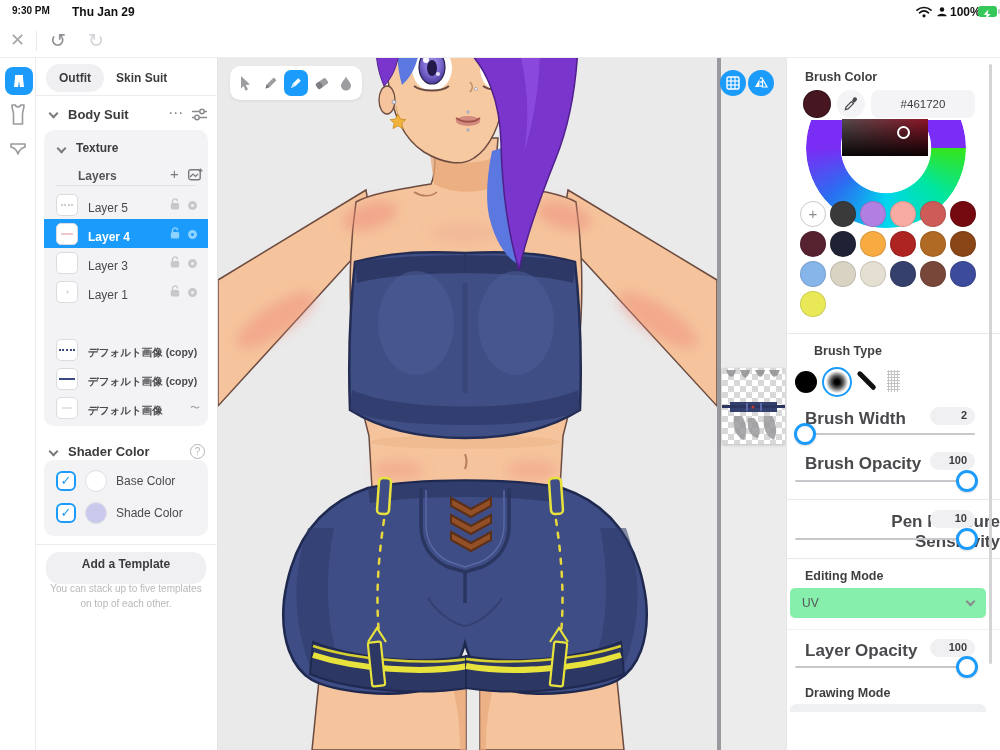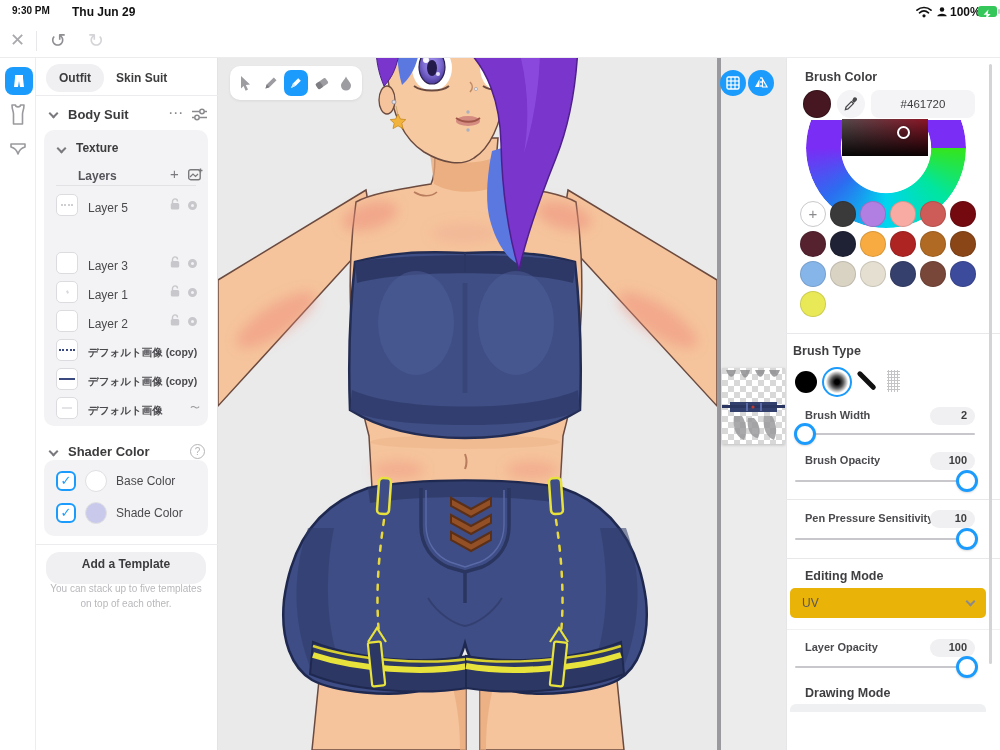--- a/index.html
+++ b/index.html
@@ -45,29 +45,29 @@
   .ctoolbar { left:230px; top:66px; width:132px; height:34px; background:#fff; border-radius:10px; box-shadow:0 1px 3px rgba(0,0,0,.08); display:flex; align-items:center; padding:0 4px; gap:2px; }
   .tool { width:24px; height:26px; display:flex; align-items:center; justify-content:center; border-radius:7px; }
   .tool.sel { background:#1b9bfc; }
   .bluebtn { width:26px; height:26px; border-radius:50%; background:#1b9bfc; display:flex; align-items:center; justify-content:center; }
   .vdivider { left:717px; top:58px; width:4px; height:692px; background:#9a9a9e; }
   .strip { left:721px; top:58px; width:65px; height:692px; background:#ececec; }
 
   
   .rpanel { left:786px; top:58px; width:214px; height:692px; background:#fff; border-left:1px solid #e6e6e8; }
   .sec-label { font-size:12.5px; font-weight:700; color:#3f3f42; }
-  .sl-label { font-size:11px; font-weight:700; color:#4a4a4e;text-align:right; }
+  .sl-label { font-size:17px; font-weight:700; color:#4a4a4e;text-align:right; }
   .chip { width:45px; height:18px; background:#f0f0f2; border-radius:9px; font-size:11px; font-weight:700; color:#3c3c3e; text-align:right; padding:2px 8px 0 0; }
   .track { height:2px; background:#c8c8cc; border-radius:1px; }
   .thumb { width:22px; height:22px; border-radius:50%; background:#fff; border:3px solid #1b9bfc; box-shadow:0 1px 2px rgba(0,0,0,.15); }
   .hr { height:1px; background:#e8e8ea; }
   .palette { display:flex; flex-wrap:wrap; gap:4px; width:184px; }
   .pswatch { width:26px; height:26px; border-radius:50%; border:1px solid rgba(0,0,0,.12); }
   .pswatch.add { background:#fff; border:1px solid #c9c9cd; color:#8a8a8e; font-size:15px; text-align:center; line-height:24px; font-weight:400; }
-  .ddown { background:#eab308; border-radius:5px; display:flex; align-items:center; padding:0 12px; justify-content:space-between; }
+  .ddown { background:#86efac; border-radius:5px; display:flex; align-items:center; padding:0 12px; justify-content:space-between; }
   .ddtext { font-size:12px; color:#55555a; }
   .scrollbar { width:3px; background:#d4d4d7; border-radius:2px; }
   .hexfield { background:#f4f4f6; border-radius:8px; font-size:11.5px; color:#3c3c3e; text-align:center; line-height:28px; }
   .roundbtn { border-radius:50%; background:#f4f4f6; display:flex; align-items:center; justify-content:center; }
 
   .hue-wrap { left:806px; top:120px; width:160px; height:110px; overflow:hidden; }
   .hue-ring { position:absolute; left:0; top:-52px; width:160px; height:160px; border-radius:50%;
     background:conic-gradient(from 90deg, #35e51c 0deg, #00e5a0 40deg, #00d5ee 90deg, #2b6df0 140deg, #7a2df5 180deg, #7a2df5 360deg);
     -webkit-mask:radial-gradient(circle closest-side, transparent 0 56%, #000 57% 100%);
     mask:radial-gradient(circle closest-side, transparent 0 56%, #000 57% 100%); }
@@ -78,21 +78,21 @@
   .noise { width:13px; height:22px; background-image:radial-gradient(#b9b9bd 1px, transparent 1.3px); background-size:3px 3px; opacity:.85; }
   .softdot { width:22px; height:22px; background:radial-gradient(circle, #000 15%, rgba(0,0,0,.65) 40%, rgba(0,0,0,0) 72%); }
 </style>
 </head>
 <body>
 
 <div class="app">
 
   <div class="abs statusbar">
     <span class="abs st-time">9:30 PM</span>
-    <span class="abs st-date">Thu Jun 29</span>
+    <span class="abs st-date">Thu Jan 29</span>
     <svg class="abs" style="left:916px;top:6px" width="16" height="12" viewBox="0 0 16 12">
       <path d="M1 4.2 C5 0.6 11 0.6 15 4.2" fill="none" stroke="#111" stroke-width="1.7" stroke-linecap="round"></path>
       <path d="M3.5 6.8 C6.3 4.4 9.7 4.4 12.5 6.8" fill="none" stroke="#111" stroke-width="1.7" stroke-linecap="round"></path>
       <circle cx="8" cy="9.8" r="1.6" fill="#111"></circle>
     </svg>
     <svg class="abs" style="left:936px;top:6px" width="12" height="12" viewBox="0 0 14 14">
       <circle cx="7" cy="4" r="2.6" fill="#111"></circle>
       <path d="M1.5 12 C1.5 8 12.5 8 12.5 12 Z" fill="#111"></path>
     </svg>
     <span class="abs" style="left:950px;top:5px;font-size:12px;font-weight:600;color:#111">100%</span>
@@ -165,43 +165,45 @@
       <span class="lthumb">
           <span class="mk" style="width:12px;border-top:2px dotted #cfcfd3"></span>
         </span>
       <span class="lname">Layer 5</span>
       <span class="lockwrap"><svg width="10" height="12" viewBox="0 0 10 12">
             <rect x="0.8" y="5" width="8.4" height="6.4" rx="1.5" fill="#c8c8cc"></rect>
             <path d="M2.5 5 V3.4 a2.5 2.5 0 0 1 5 0" fill="none" stroke="#c8c8cc" stroke-width="1.4"></path>
           </svg></span>
       <span class="eyewrap"><span class="eye-dot"></span></span>
     </div>
+    <div class="abs layer-row sel" style="top:161px">
+      <span class="lthumb">
+          <span class="mk" style="width:12px;border-top:2px solid #eec9c9"></span>
+        </span>
+      <span class="lname">Layer 4</span>
+      <span class="lockwrap"><svg width="10" height="12" viewBox="0 0 10 12">
+            <rect x="0.8" y="5" width="8.4" height="6.4" rx="1.5" fill="#8ed2ff"></rect>
+            <path d="M2.5 5 V3.4 a2.5 2.5 0 0 1 5 0" fill="none" stroke="#8ed2ff" stroke-width="1.4"></path>
+          </svg></span>
+      <span class="eyewrap"><span class="eye-dot"></span></span>
+    </div>
     <div class="abs layer-row" style="top:190px">
       <span class="lthumb"></span>
       <span class="lname">Layer 3</span>
       <span class="lockwrap"><svg width="10" height="12" viewBox="0 0 10 12">
             <rect x="0.8" y="5" width="8.4" height="6.4" rx="1.5" fill="#c8c8cc"></rect>
             <path d="M2.5 5 V3.4 a2.5 2.5 0 0 1 5 0" fill="none" stroke="#c8c8cc" stroke-width="1.4"></path>
           </svg></span>
       <span class="eyewrap"><span class="eye-dot"></span></span>
     </div>
     <div class="abs layer-row" style="top:219px">
       <span class="lthumb">
           <span class="mk" style="width:3px;border-top:2px solid #d8d8dc;transform:rotate(70deg)"></span>
         </span>
       <span class="lname">Layer 1</span>
-      <span class="lockwrap"><svg width="10" height="12" viewBox="0 0 10 12">
-            <rect x="0.8" y="5" width="8.4" height="6.4" rx="1.5" fill="#c8c8cc"></rect>
-            <path d="M2.5 5 V3.4 a2.5 2.5 0 0 1 5 0" fill="none" stroke="#c8c8cc" stroke-width="1.4"></path>
-          </svg></span>
-      <span class="eyewrap"><span class="eye-dot"></span></span>
-    </div>
-    <div class="abs layer-row" style="top:248px">
-      <span class="lthumb"></span>
-      <span class="lname">Layer 2</span>
       <span class="lockwrap"><svg width="10" height="12" viewBox="0 0 10 12">
             <rect x="0.8" y="5" width="8.4" height="6.4" rx="1.5" fill="#c8c8cc"></rect>
             <path d="M2.5 5 V3.4 a2.5 2.5 0 0 1 5 0" fill="none" stroke="#c8c8cc" stroke-width="1.4"></path>
           </svg></span>
       <span class="eyewrap"><span class="eye-dot"></span></span>
     </div>
     <div class="abs layer-row" style="top:277px">
       <span class="lthumb">
           <span class="mk" style="width:16px;border-top:2px dotted #3a4a80"></span>
         </span>
@@ -470,21 +472,21 @@
     <span class="pswatch" style="background: rgb(134, 181, 233);"></span>
     <span class="pswatch" style="background: rgb(217, 211, 196);"></span>
     <span class="pswatch" style="background: rgb(228, 223, 208);"></span>
     <span class="pswatch" style="background: rgb(54, 64, 109);"></span>
     <span class="pswatch" style="background: rgb(121, 71, 58);"></span>
     <span class="pswatch" style="background: rgb(61, 75, 157);"></span>
     <span class="pswatch" style="background: rgb(233, 233, 88);"></span>
   </div>
 
   <div class="abs hr" style="left:786px;top:333px;width:214px"></div>
-  <span class="abs sec-label" style="left:793px;top:344px">Brush Type</span>
+  <span class="abs sec-label" style="left:814px;top:344px">Brush Type</span>
   <span class="abs" style="left:795px;top:371px;width:22px;height:22px;border-radius:50%;background:#000"></span>
   <div class="abs" style="left:822px;top:367px;width:30px;height:30px;border-radius:50%;border:2px solid #1b9bfc;background:#fff;display:flex;align-items:center;justify-content:center">
     <span class="softdot"></span>
   </div>
   <div class="abs" style="left:856px;top:371px;width:22px;height:22px">
     <span style="display:block;width:24px;height:5px;background:#111;border-radius:3px;transform:rotate(45deg) translate(4px,6px)"></span>
   </div>
   <div class="abs noise" style="left:887px;top:370px"></div>
 
   <span class="abs sl-label" style="left:805px;top:409px">Brush Width</span>

